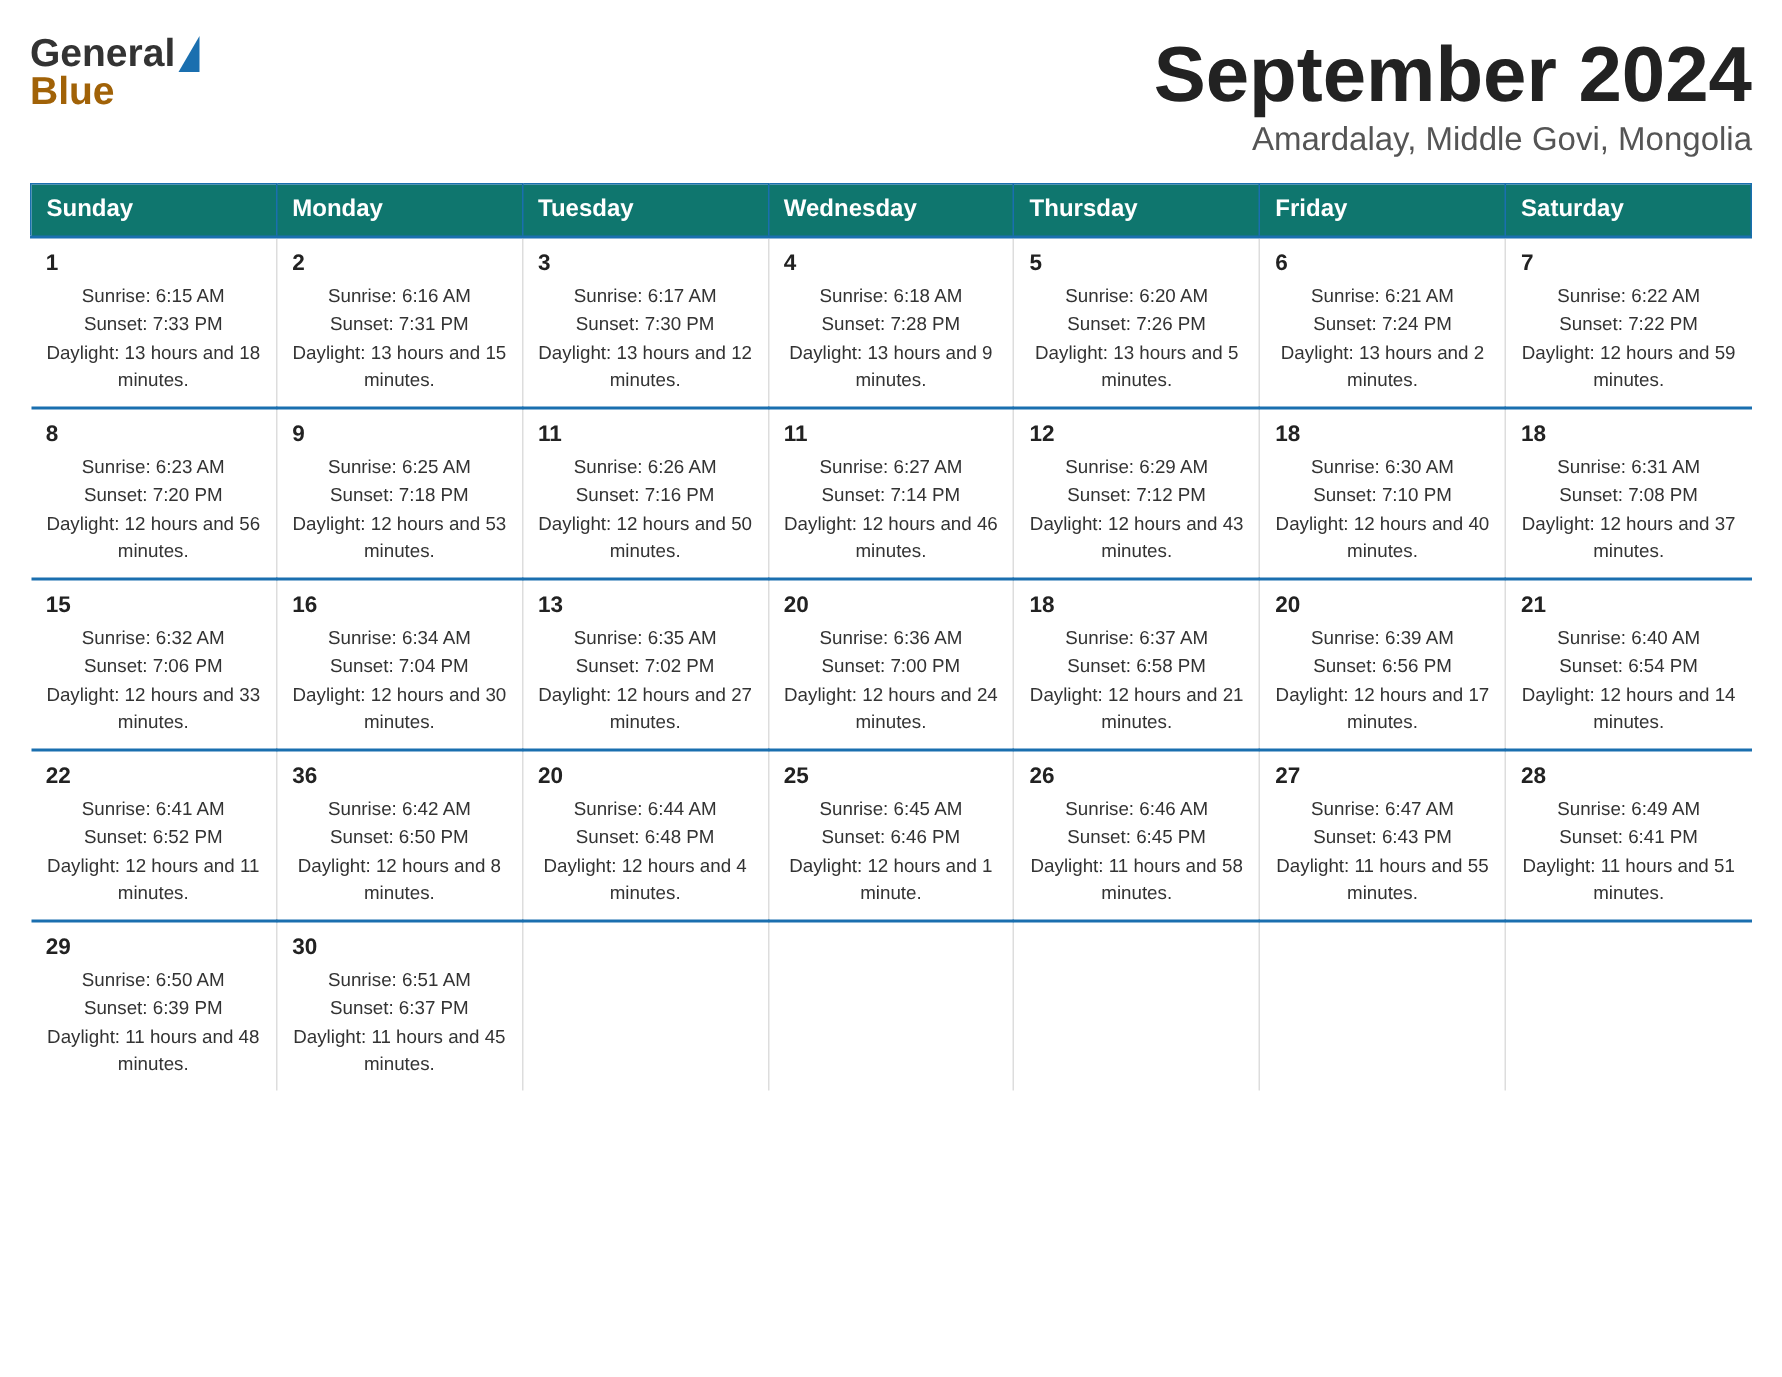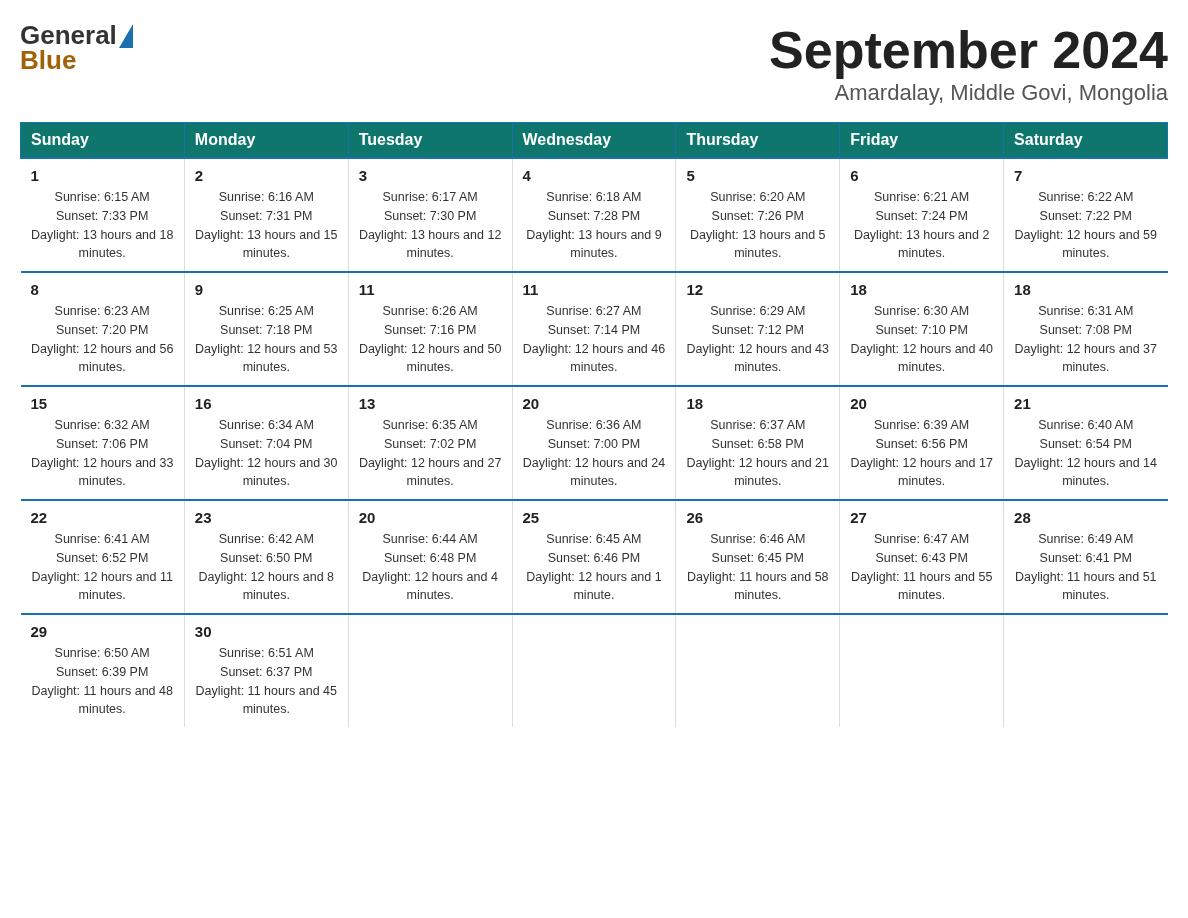--- a/index.html
+++ b/index.html
@@ -224,21 +224,21 @@
           <span class="day-number">21</span>
           <div class="day-info">Sunrise: 6:40 AM<br>Sunset: 6:54 PM<br>Daylight: 12 hours and 14 minutes.</div>
         </td>
       </tr>
       <tr>
         <td>
           <span class="day-number">22</span>
           <div class="day-info">Sunrise: 6:41 AM<br>Sunset: 6:52 PM<br>Daylight: 12 hours and 11 minutes.</div>
         </td>
         <td>
-          <span class="day-number">23</span>
+          <span class="day-number">36</span>
           <div class="day-info">Sunrise: 6:42 AM<br>Sunset: 6:50 PM<br>Daylight: 12 hours and 8 minutes.</div>
         </td>
         <td>
           <span class="day-number">20</span>
           <div class="day-info">Sunrise: 6:44 AM<br>Sunset: 6:48 PM<br>Daylight: 12 hours and 4 minutes.</div>
         </td>
         <td>
           <span class="day-number">25</span>
           <div class="day-info">Sunrise: 6:45 AM<br>Sunset: 6:46 PM<br>Daylight: 12 hours and 1 minute.</div>
         </td>

